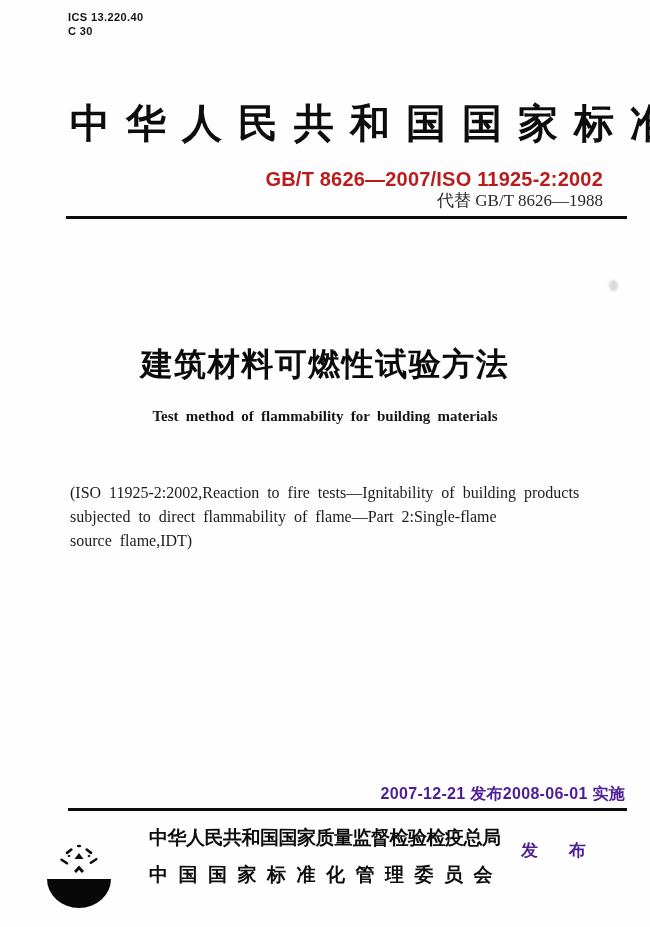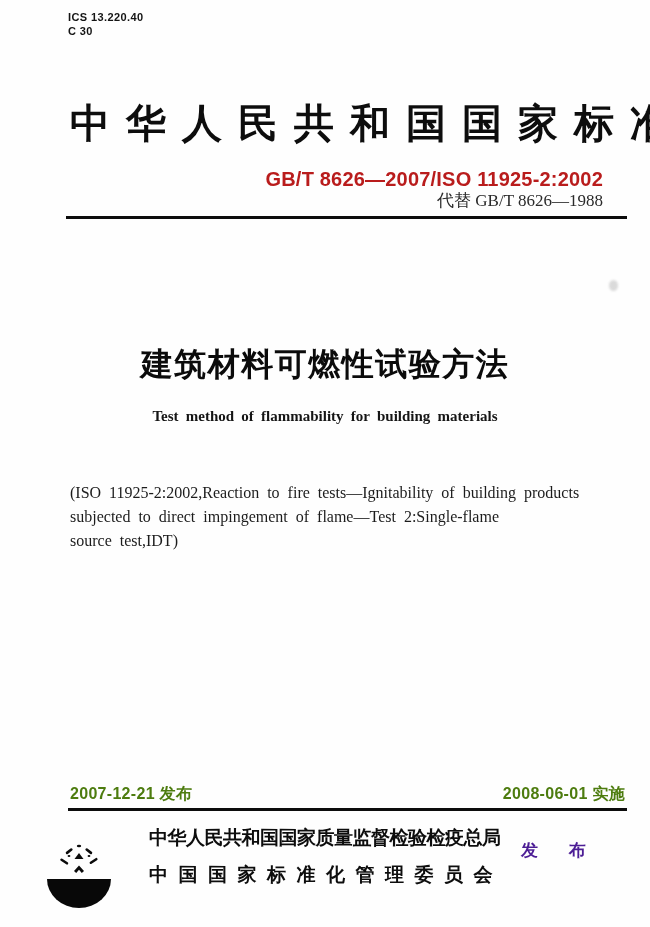--- a/index.html
+++ b/index.html
@@ -70,23 +70,23 @@
     left:70px;top:451px;width:552px;
     text-align:left;
     font-family:"Liberation Serif",serif;
     font-size:16px;line-height:24px;word-spacing:4px;
     color:#1c1c1c;
     margin-top:30px;
   }
 
   .date-row{
     left:70px;right:25px;top:784px;
-    display:flex;justify-content:space-between;
+    display:flex;justify-content:flex-end;
     font-weight:bold;font-size:16px;letter-spacing:.3px;
-    color:#4d7c0f;
+    color:#4c1d95;
     font-family:"Liberation Sans",sans-serif;
   }
 
   .issuers{left:149px;top:827px;width:360px;color:#0d0d0d;}
   .issuer-line1{
     font-weight:bold;font-size:19px;letter-spacing:-.5px;
     white-space:nowrap;line-height:22px;
   }
   .issuer-line2{
     font-weight:bold;font-size:19px;letter-spacing:10.5px;
@@ -122,22 +122,22 @@
   <div class="abs std-number">GB/T 8626—2007/ISO 11925-2:2002</div>
   <div class="abs replaces-note">代替 GB/T 8626—1988</div>
 
   <div class="abs rule rule-top"></div>
 
   <div class="abs title-cn">建筑材料可燃性试验方法</div>
   <div class="abs title-en">Test method of flammability for building materials</div>
 
   <div class="abs iso-note">
     <div>(ISO 11925-2:2002,Reaction to fire tests—Ignitability of building products</div>
-    <div>subjected to direct impingement of flame—Test 2:Single-flame</div>
-    <div>source test,IDT)</div>
+    <div>subjected to direct flammability of flame—Part 2:Single-flame</div>
+    <div>source flame,IDT)</div>
   </div>
 
   <div class="abs scan-artifact"></div>
 
   <div class="abs date-row">
     <span>2007-12-21 发布</span>
     <span>2008-06-01 实施</span>
   </div>
 
   <div class="abs rule rule-bottom"></div>

